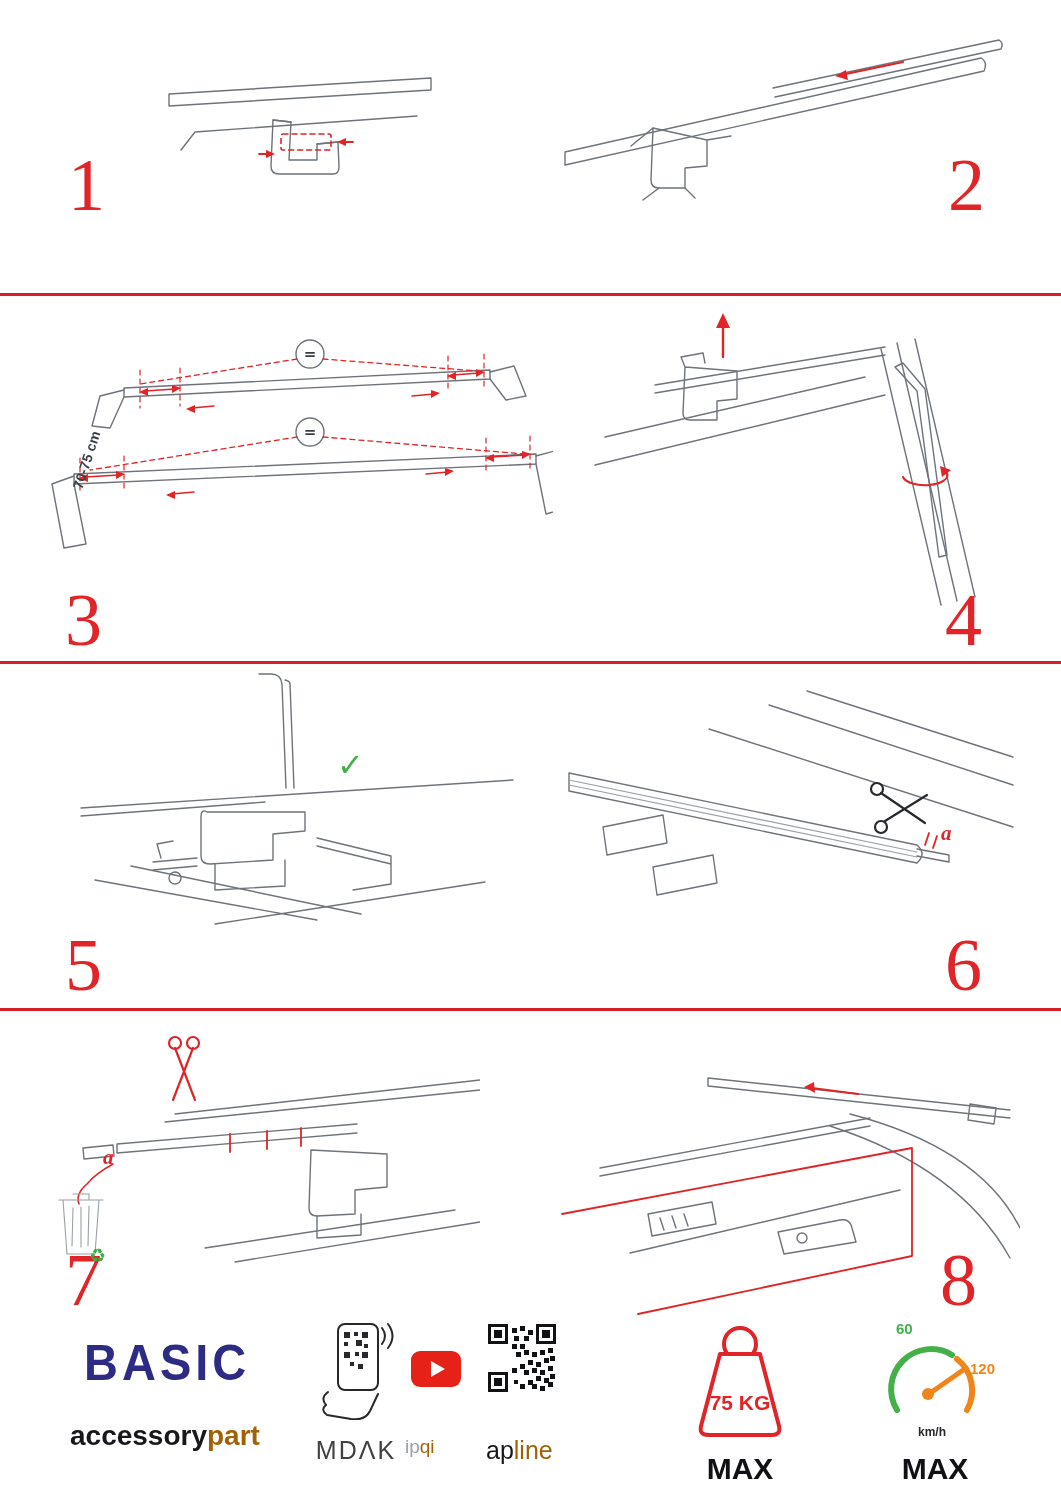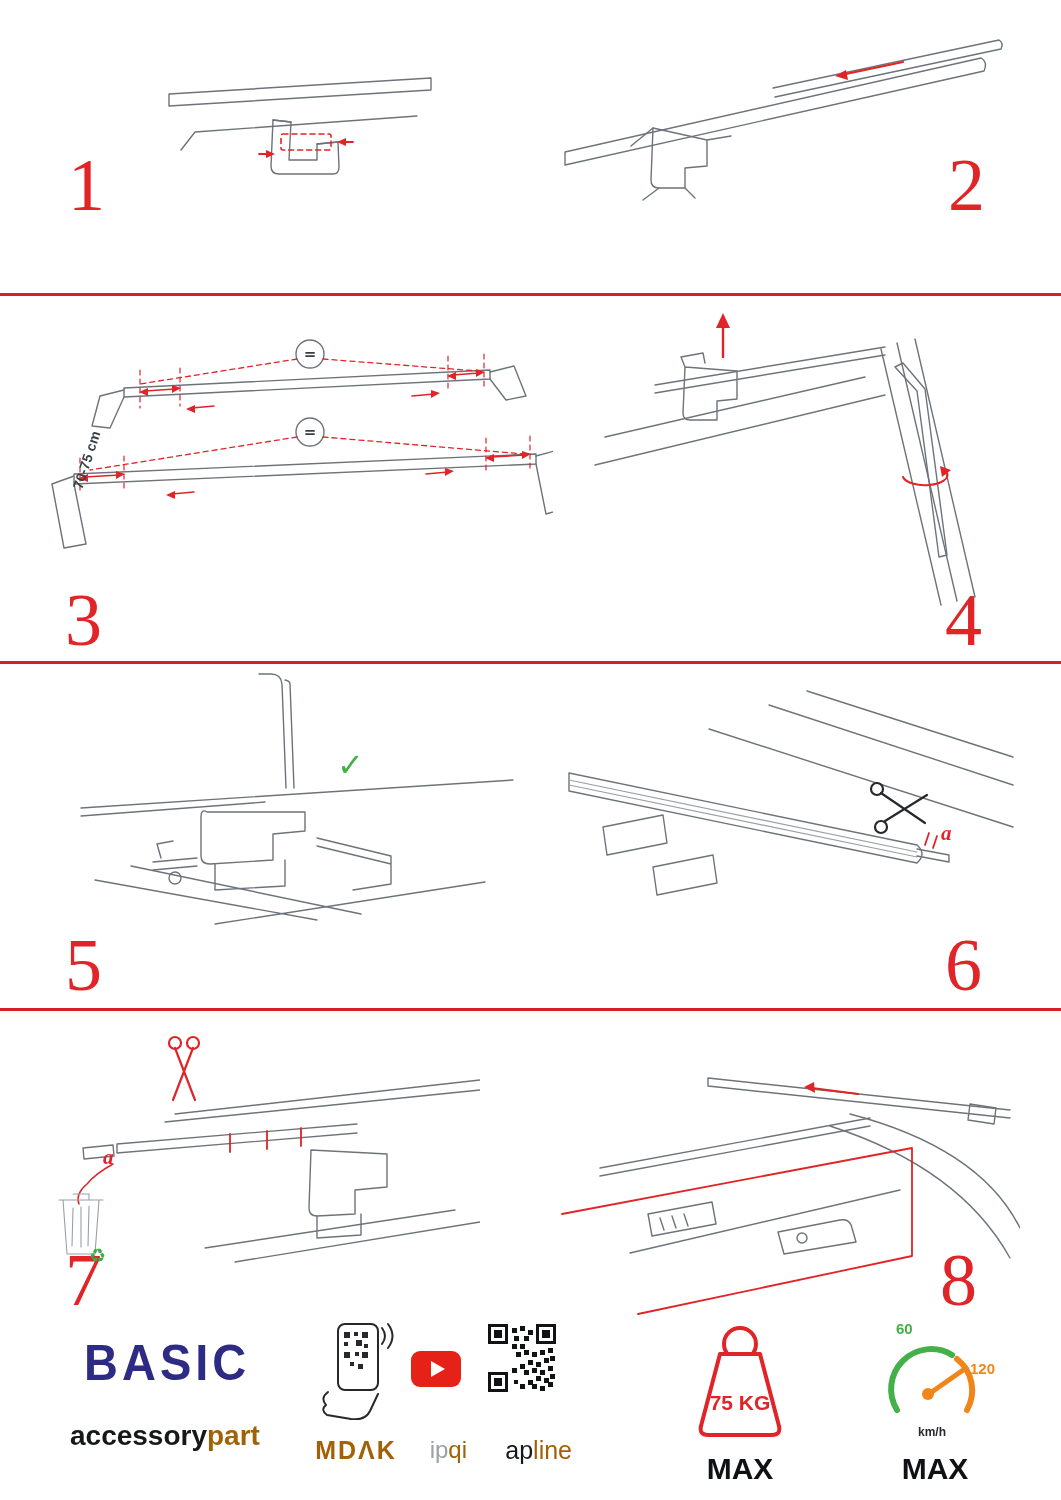--- a/index.html
+++ b/index.html
@@ -21,24 +21,24 @@
   .alabel{font:italic 700 21px "Liberation Serif",serif;fill:#e02427;}
   .recy{font:400 19px "DejaVu Sans",sans-serif;fill:#3fae49;}
   .scis{stroke:#26282b;stroke-width:2.2;fill:none;stroke-linecap:round;}
   .scisr{stroke:#e02427;stroke-width:2.2;fill:none;stroke-linecap:round;}
   
   .brand-basic{position:absolute;left:84px;top:1332px;font-size:47px;font-weight:700;
                letter-spacing:4px;color:#2e2b85;transform:scaleY(1.08);transform-origin:left top;}
   .brand-sub{position:absolute;left:70px;top:1420px;font-size:28px;font-weight:700;color:#17181c;}
   .red-part{color:#a16207;}
   .logo-mdak{position:absolute;left:300px;top:1436px;width:112px;text-align:center;
-             font-size:25px;letter-spacing:2px;color:#a16207;font-weight:700;}
-  .logo-ipqi{position:absolute;left:405px;top:1436px;width:62px;text-align:right;
-             font-size:24px;font-weight:500;color:#9aa0a6;}
-  .logo-apline{position:absolute;left:486px;top:1436px;width:86px;text-align:right;
+             font-size:25px;letter-spacing:2px;color:#404040;font-weight:400;}
+  .logo-ipqi{position:absolute;left:405px;top:1436px;width:62px;text-align:left;
+             font-size:19px;font-weight:500;color:#9aa0a6;}
+  .logo-apline{position:absolute;left:486px;top:1436px;width:86px;text-align:left;
                font-size:25px;font-weight:500;color:#17181c;}
   .max-label{position:absolute;font-size:30px;font-weight:700;color:#101114;text-align:center;}
   .wtext{font:700 21px "Liberation Sans",sans-serif;fill:#e02427;text-anchor:middle;}
   .sp-low{font:700 15px "Liberation Sans",sans-serif;fill:#43b049;}
   .sp-high{font:700 15px "Liberation Sans",sans-serif;fill:#f0861a;}
   .sp-unit{font:700 12px "Liberation Sans",sans-serif;fill:#26282b;text-anchor:middle;}
   .dk{stroke:#26282b;stroke-width:2;fill:none;stroke-linecap:round;stroke-linejoin:round;}
   .dkf{fill:#26282b;stroke:none;}
 </style>
 </head>

